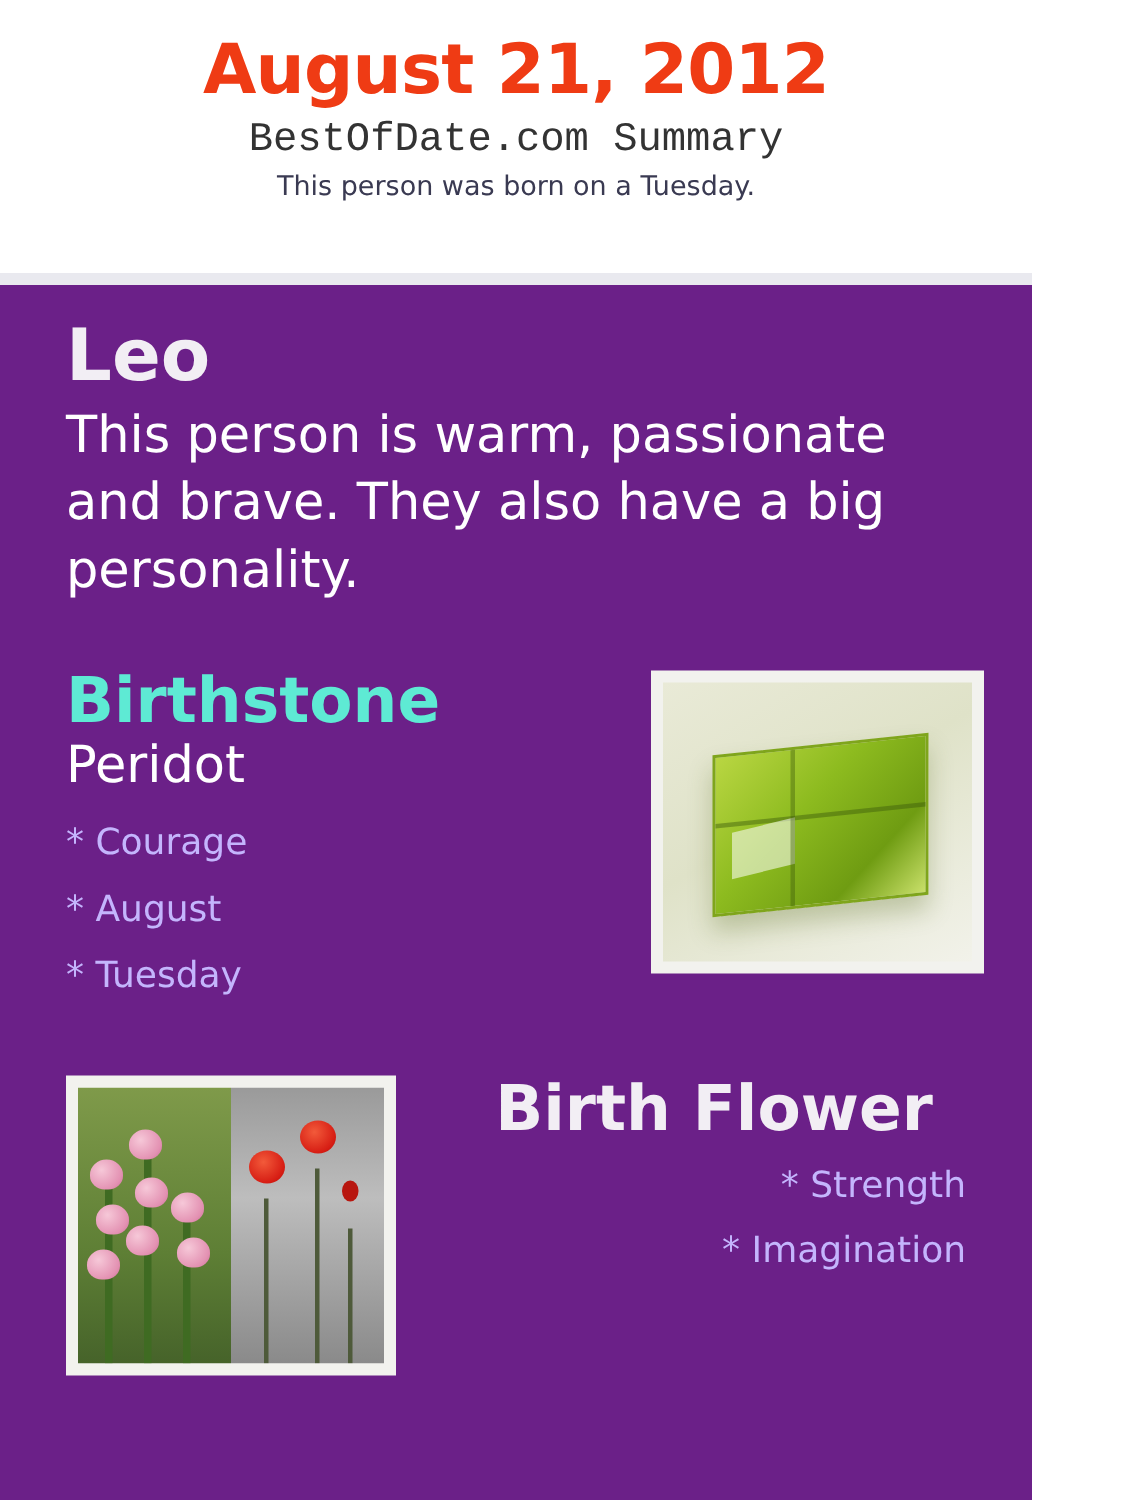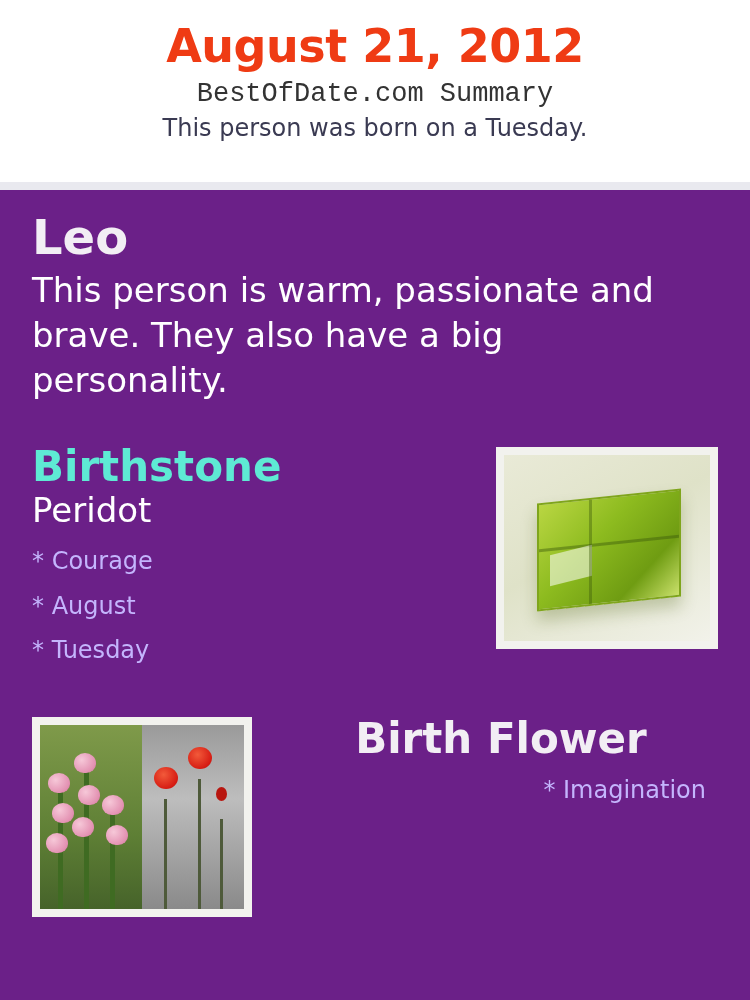--- a/index.html
+++ b/index.html
@@ -7,21 +7,21 @@
     padding: 0;
   }
   body {
     width: 750px;
     height: 1000px;
     background: #ffffff;
     font-family: "DejaVu Sans", "Liberation Sans", sans-serif;
     overflow: hidden;
   }
   .page {
-    width: 750px;
+    width: 688px;
     height: 1000px;
     position: relative;
     background: #ffffff;
   }
 
   
   .header {
     height: 182px;
     background: #ffffff;
     text-align: center;
@@ -37,41 +37,41 @@
   }
   .header-subtitle {
     color: #333333;
     font-size: 27px;
     margin-top: 8px;
     line-height: 1.1;
     font-family: Liberation Mono, monospace;
   }
   .header-note {
     color: #3a3a52;
-    font-size: 24px;
+    font-size: 18px;
     margin-top: 6px;
     line-height: 1.1;
   }
   .header-rule {
     height: 8px;
     background: #e9e9ef;
     width: 100%;
   }
 
   
   .body {
     background: #6b2088;
     position: absolute;
     top: 190px;
     left: 0;
     right: 0;
     bottom: 0;
     color: #ffffff;
     box-sizing: border-box;
-    padding: 22px 32px 0 32px;
+    padding: 22px 32px 0 44px;
   }
 
   .sign-name {
     font-size: 48px;
     font-weight: bold;
     color: #f2eef4;
     line-height: 1.05;
     margin-bottom: 6px;
   }
   .sign-desc {
@@ -310,19 +310,20 @@
             <div class="poppy-bloom" style="left:12px;top:42px;"></div>
             <div class="poppy-bloom" style="left:46px;top:22px;"></div>
             <div class="poppy-bud" style="left:74px;top:62px;"></div>
           </div>
         </div>
       </div>
 
       <div class="flower-text">
         <div class="flower-title">Birth Flower</div>
         <div class="flower-traits">
+          <div class="trait">* Strength</div>
           <div class="trait">* Imagination</div>
         </div>
       </div>
     </div>
 
   </div>
 </div>
 
 </body></html>

